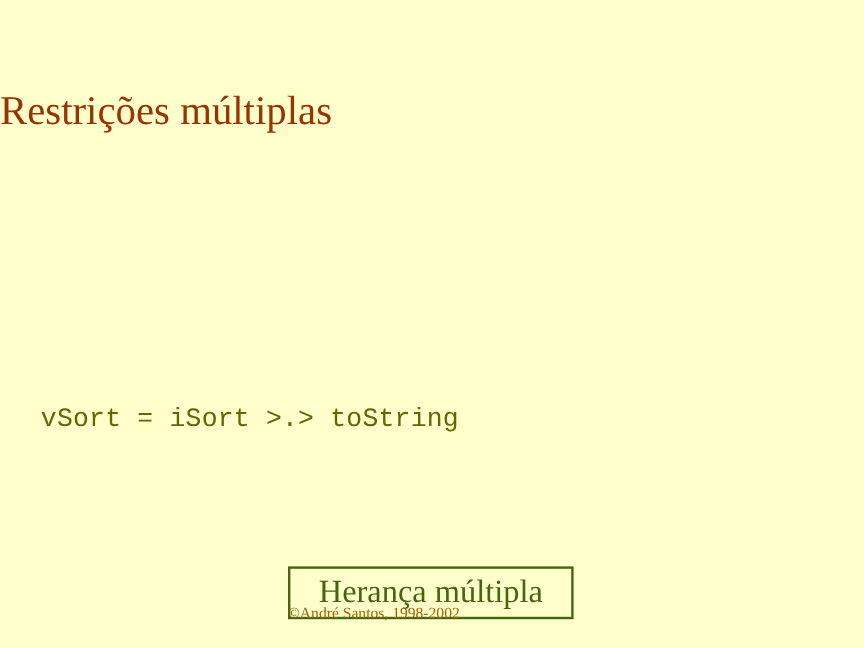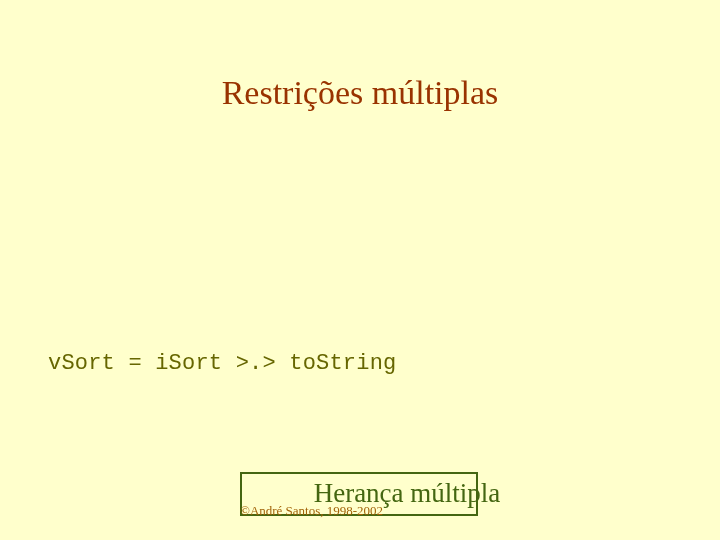--- a/index.html
+++ b/index.html
@@ -18,21 +18,21 @@
     width: 720px;
     height: 540px;
     background: #ffffcc;
     overflow: hidden;
   }
   #slide-title {
     position: absolute;
     left: 0;
     top: 72px;
     width: 720px;
-    text-align: center;
+    text-align: left;
     font-family: "Liberation Serif", serif;
     font-size: 34px;
     line-height: 42px;
     font-weight: normal;
     color: #993300;
     letter-spacing: 0px;
     white-space: nowrap;
   }
   #code-body {
     position: absolute;
@@ -40,21 +40,21 @@
     top: 155px;
     width: 672px;
     font-family: "Liberation Mono", monospace;
     font-size: 22px;
     line-height: 35px;
     color: #666600;
     white-space: pre;
     letter-spacing: 0.2px;
   }
   .code-block {
-    margin: 16px;
+    margin: 2px;
   }
   .code-line {
     white-space: pre;
     font-family: "Liberation Mono", monospace;
   }
   #footer-zone {
     position: absolute;
     left: 0;
     top: 470px;
     width: 720px;
@@ -73,21 +73,20 @@
     position: absolute;
     left: 240px;
     top: 4px;
     width: 238px;
     text-align: center;
     font-family: "Liberation Serif", serif;
     font-size: 27px;
     line-height: 38px;
     color: #446611;
     white-space: nowrap;
-    margin-left: 48px;
   }
   #copyright {
     position: absolute;
     left: 240px;
     top: 33px;
     width: 238px;
     text-align: left;
     font-family: Liberation Serif, serif;
     font-size: 13px;
     line-height: 15px;

